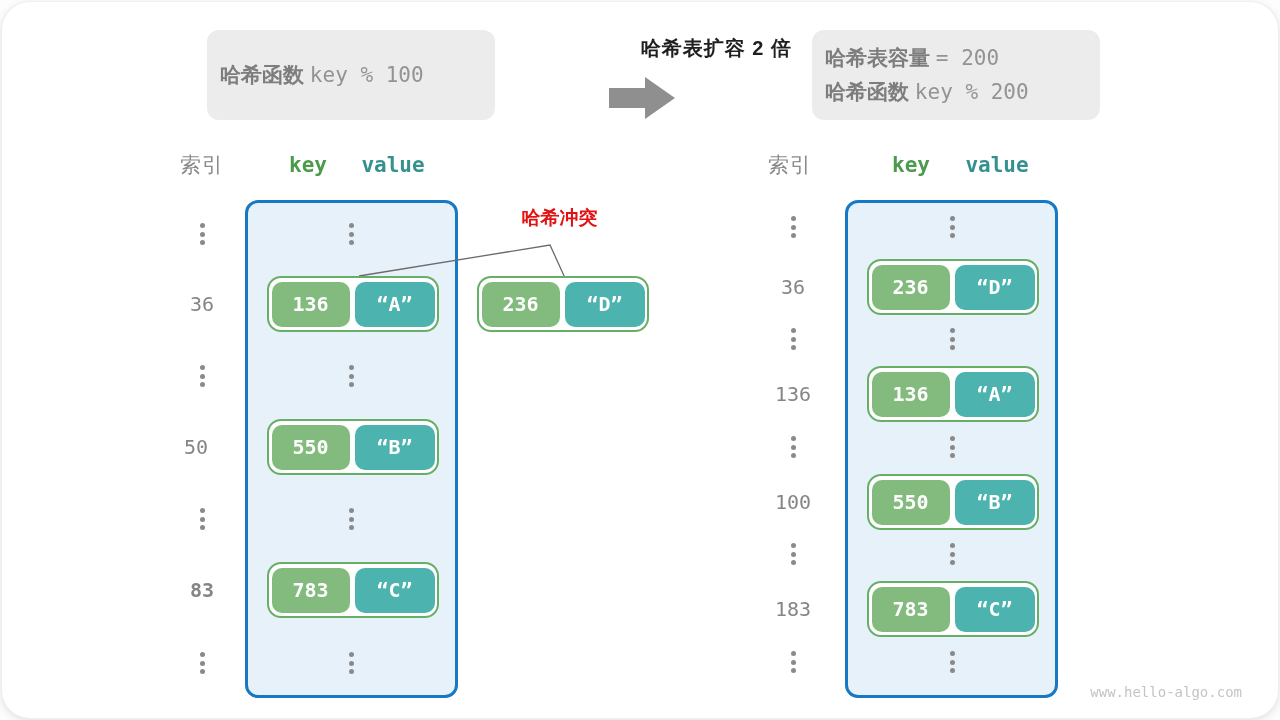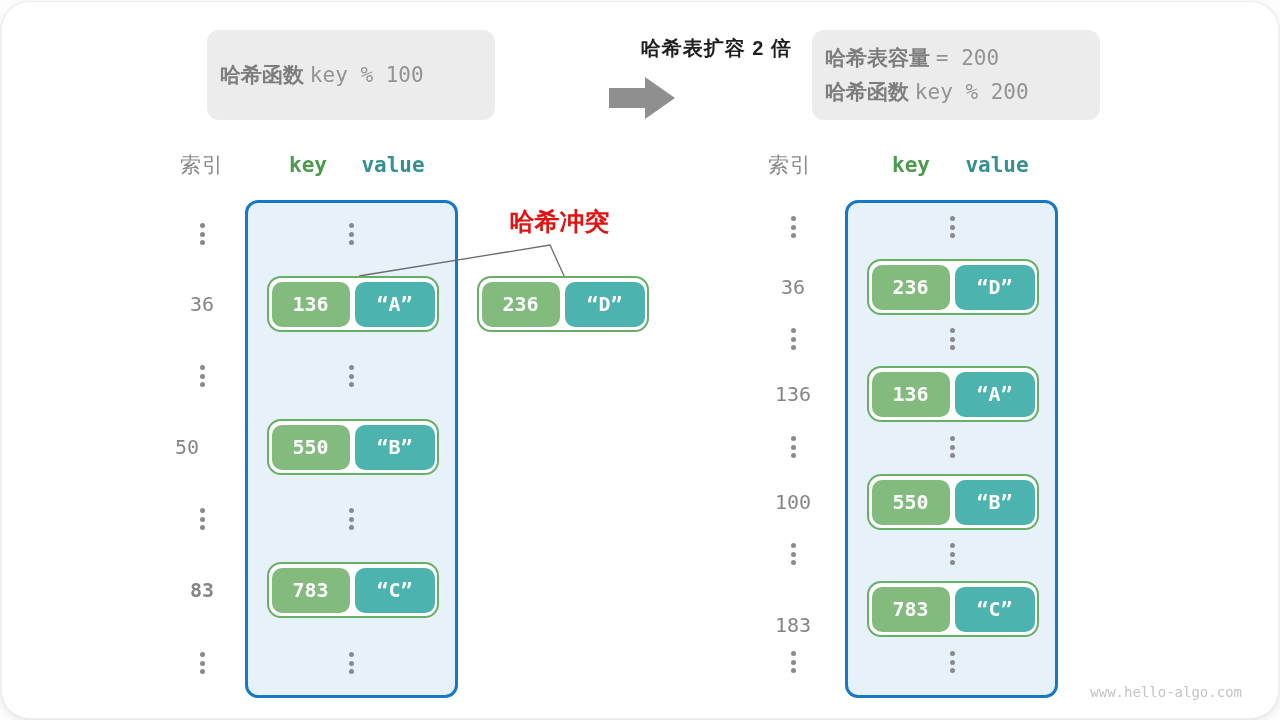--- a/index.html
+++ b/index.html
@@ -47,21 +47,21 @@
   .cell-value{width:80px;background:var(--value-box);}
 
   
   .dots{width:50px;height:22px;display:flex;flex-direction:column;align-items:center;justify-content:space-between;}
   .dots i{display:block;width:5px;height:5px;border-radius:50%;background:var(--dot-gray);}
 
   
   .idx{width:50px;height:24px;text-align:center;font-family:"DejaVu Sans Mono",monospace;
        font-size:20px;line-height:24px;color:#858585;}
 
-  .collision-label{left:480px;top:203px;width:155px;text-align:center;font-size:25px;font-weight:bold;color:var(--collision-red);}
+  .collision-label{left:480px;top:203px;width:155px;text-align:center;font-size:19px;font-weight:bold;color:var(--collision-red);}
   .lines-svg{left:0;top:0;width:1276px;height:716px;z-index:5;pointer-events:none;}
 
   .watermark{right:36px;bottom:18px;font-family:"DejaVu Sans Mono",monospace;font-size:14px;color:#C4C4C4;}
 </style>
 </head>
 <body>
 
 <div class="canvas">
 
   <div class="abs info-box" style="left:205px;top:28px;">
@@ -102,21 +102,21 @@
       <i></i>
       <i></i>
       <i></i>
     </div>
   <div class="abs idx" style="left:175px;top:290px;">36</div>
   <div class="abs dots" style="left:175px;top:363px;">
       <i></i>
       <i></i>
       <i></i>
     </div>
-  <div class="abs idx" style="left:160px;top:433px;">50</div>
+  <div class="abs idx" style="left:169px;top:433px;">50</div>
   <div class="abs dots" style="left:175px;top:506px;">
       <i></i>
       <i></i>
       <i></i>
     </div>
   <div class="abs idx" style="left:175px;top:576px;font-weight:bold;">83</div>
   <div class="abs dots" style="left:175px;top:650px;">
       <i></i>
       <i></i>
       <i></i>
@@ -183,21 +183,21 @@
       <i></i>
       <i></i>
       <i></i>
     </div>
   <div class="abs idx" style="left:766px;top:488px;">100</div>
   <div class="abs dots" style="left:766px;top:541px;">
       <i></i>
       <i></i>
       <i></i>
     </div>
-  <div class="abs idx" style="left:766px;top:595px;margin-top:16px;">183</div>
+  <div class="abs idx" style="left:766px;top:595px;">183</div>
   <div class="abs dots" style="left:766px;top:649px;">
       <i></i>
       <i></i>
       <i></i>
     </div>
 
   <div class="abs dots" style="left:925px;top:214px;">
       <i></i>
       <i></i>
       <i></i>

